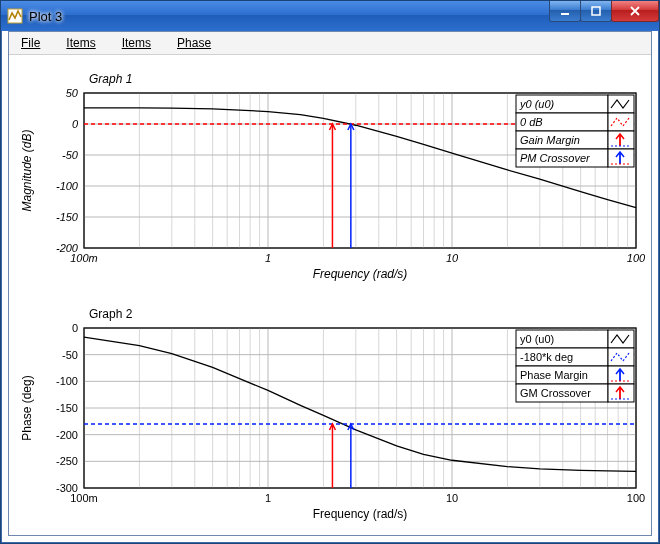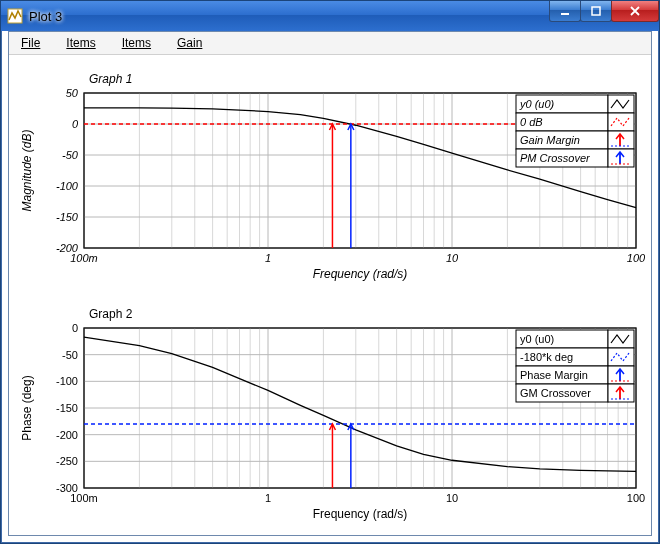--- a/index.html
+++ b/index.html
@@ -154,21 +154,21 @@
           </svg>
       </div>
     </div>
   </div>
 
   <div class="client">
     <div class="menubar">
       <div class="menu-item"><span class="u">File</span></div>
       <div class="menu-item"><span class="u">Items</span></div>
       <div class="menu-item"><span class="u">Items</span></div>
-      <div class="menu-item"><span class="u">Gain</span></div>
+      <div class="menu-item"><span class="u">Phase</span></div>
     </div>
 
     <div class="plot-area">
 
       <div class="chart" id="chart1" style="top:0; height:235px;font-style:italic;">
         <svg id="svg1" width="642" height="235">
             <text x="80" y="28" class="chart-title">Graph 1</text>
             <rect x="75" y="38" width="552" height="155" fill="#fff" stroke="#000" stroke-width="1"></rect>
             <line x1="130.3895192021725" y1="38" x2="130.3895192021725" y2="193" stroke="#d8d8d8" stroke-width="1"></line>
             <line x1="162.79031086841786" y1="38" x2="162.79031086841786" y2="193" stroke="#d8d8d8" stroke-width="1"></line>

